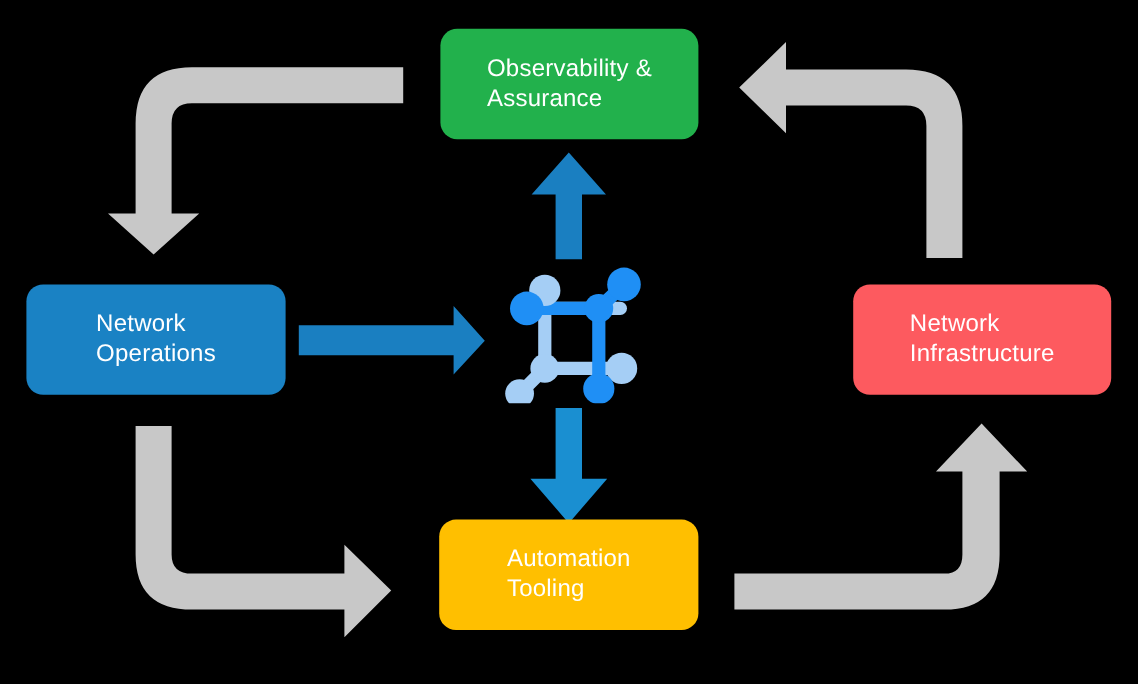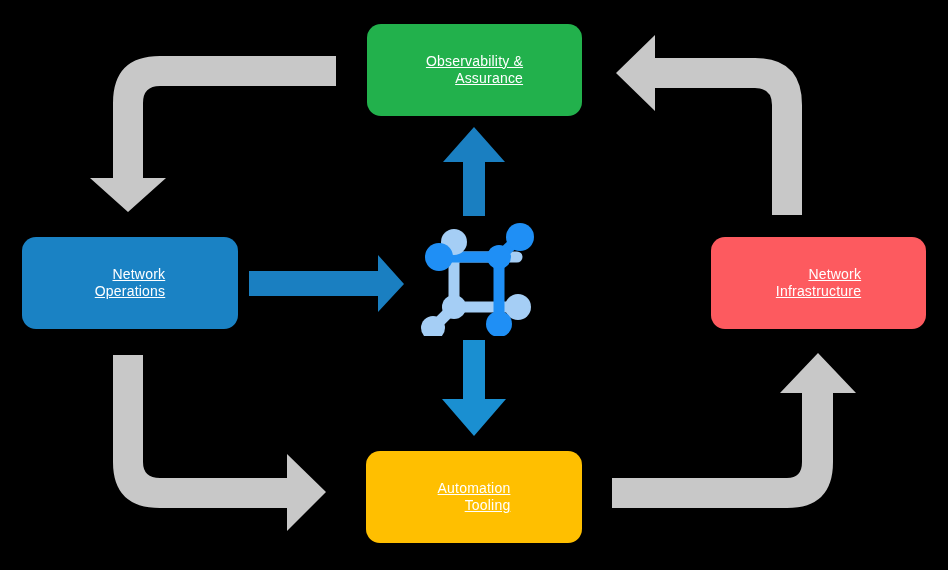--- a/index.html
+++ b/index.html
@@ -23,47 +23,46 @@
     left: 0;
     top: 0;
     width: 948px;
     height: 570px;
   }
   .node-box {
     position: absolute;
     display: flex;
     align-items: center;
     justify-content: center;
-    text-align: right;
+    text-align: left;
     border-radius: 14px;
     color: #ffffff;
-    font-size: 14px;
+    font-size: 20px;
     line-height: 1.25;
     font-weight: 400;
     letter-spacing: 0.2px;
     box-sizing: border-box;
     padding: 6px 10px;
     user-select: none;
-    text-decoration: underline;
   }
   .node-label {
     white-space: pre-line;
     display: block;
   }
   #box-observability {
     left: 367px; top: 24px; width: 215px; height: 92px;
   }
   #box-operations {
     left: 22px; top: 237px; width: 216px; height: 92px;
   }
   #box-infrastructure {
     left: 711px; top: 237px; width: 215px; height: 92px;
   }
   #box-automation {
-    left: 366px; top: 451px; width: 216px; height: 92px;
+    left: 366px; top: 433px; width: 216px; height: 92px;
   }
   #center-icon {
     position: absolute;
     left: 418px; top: 218px;
     width: 118px; height: 118px;
   }
 </style>
 </head>
 <body>
 

